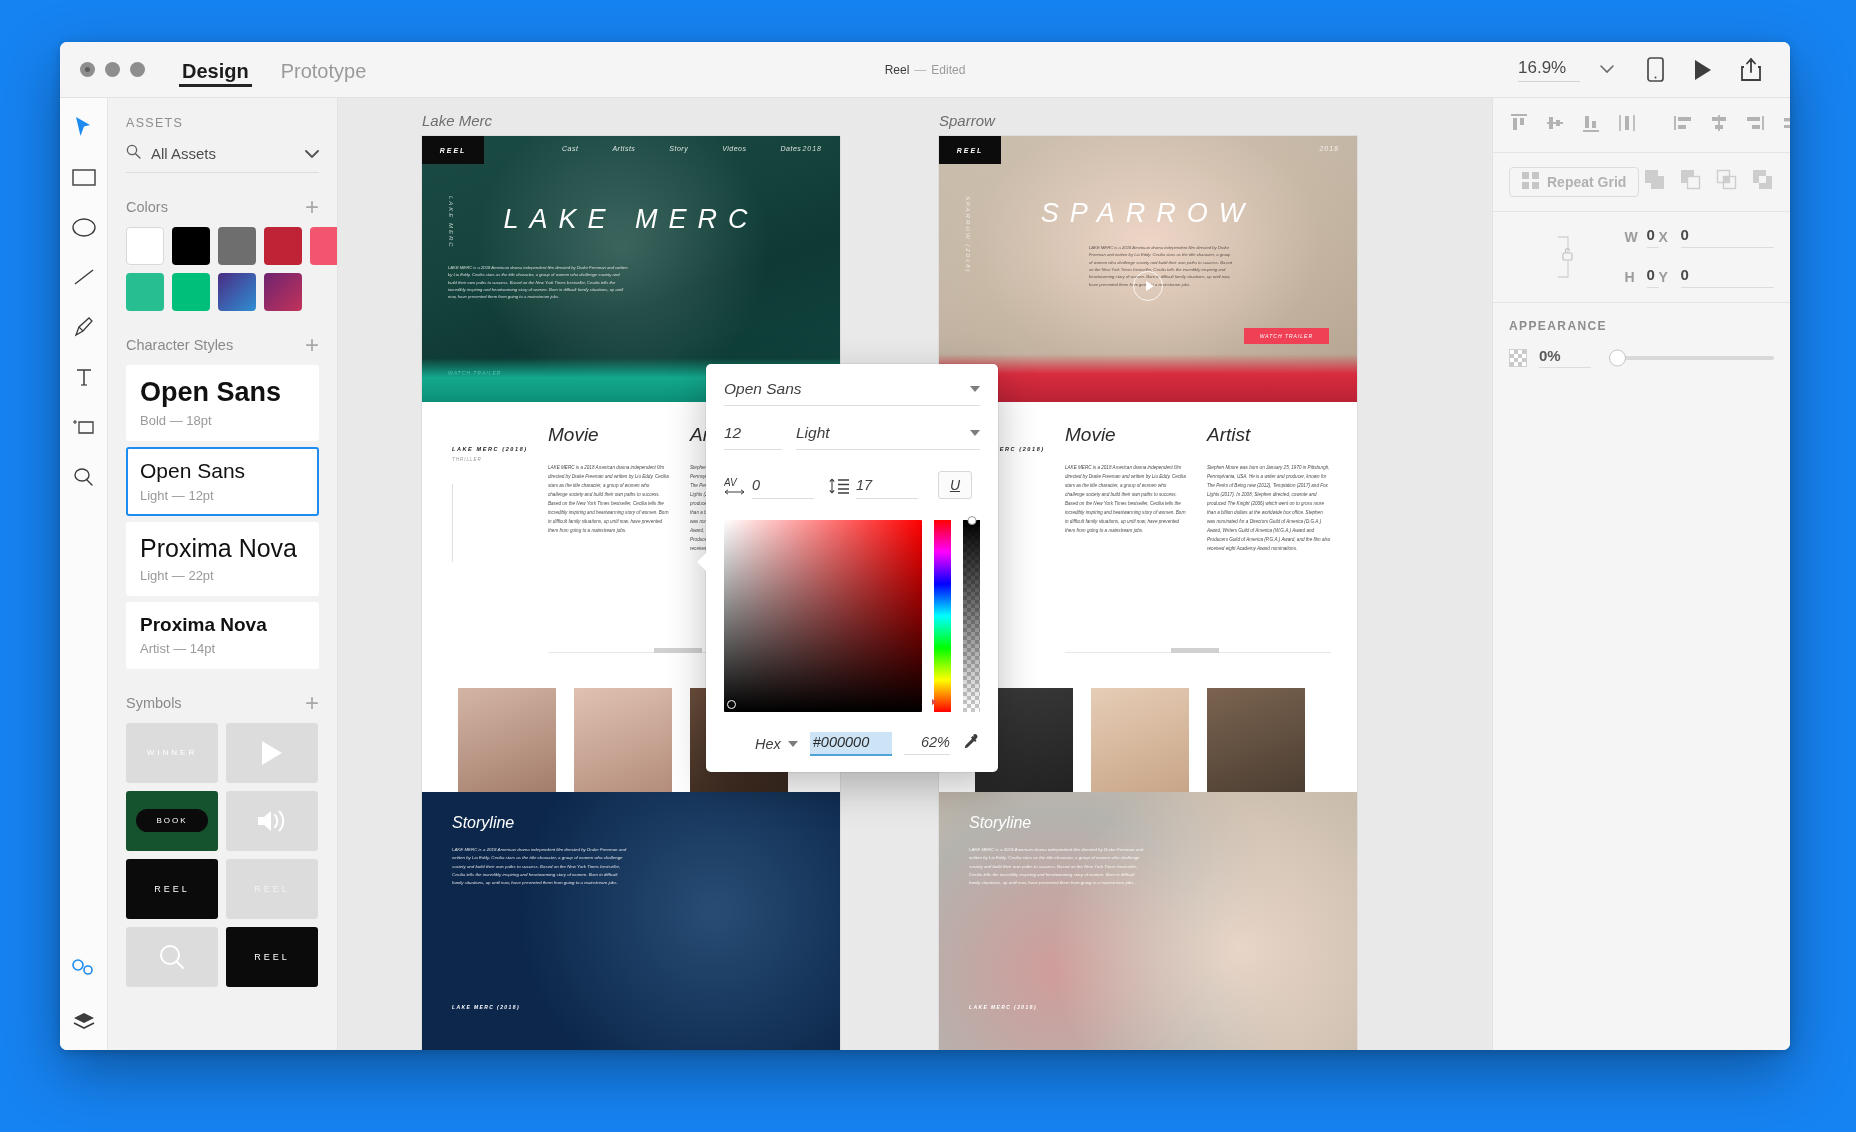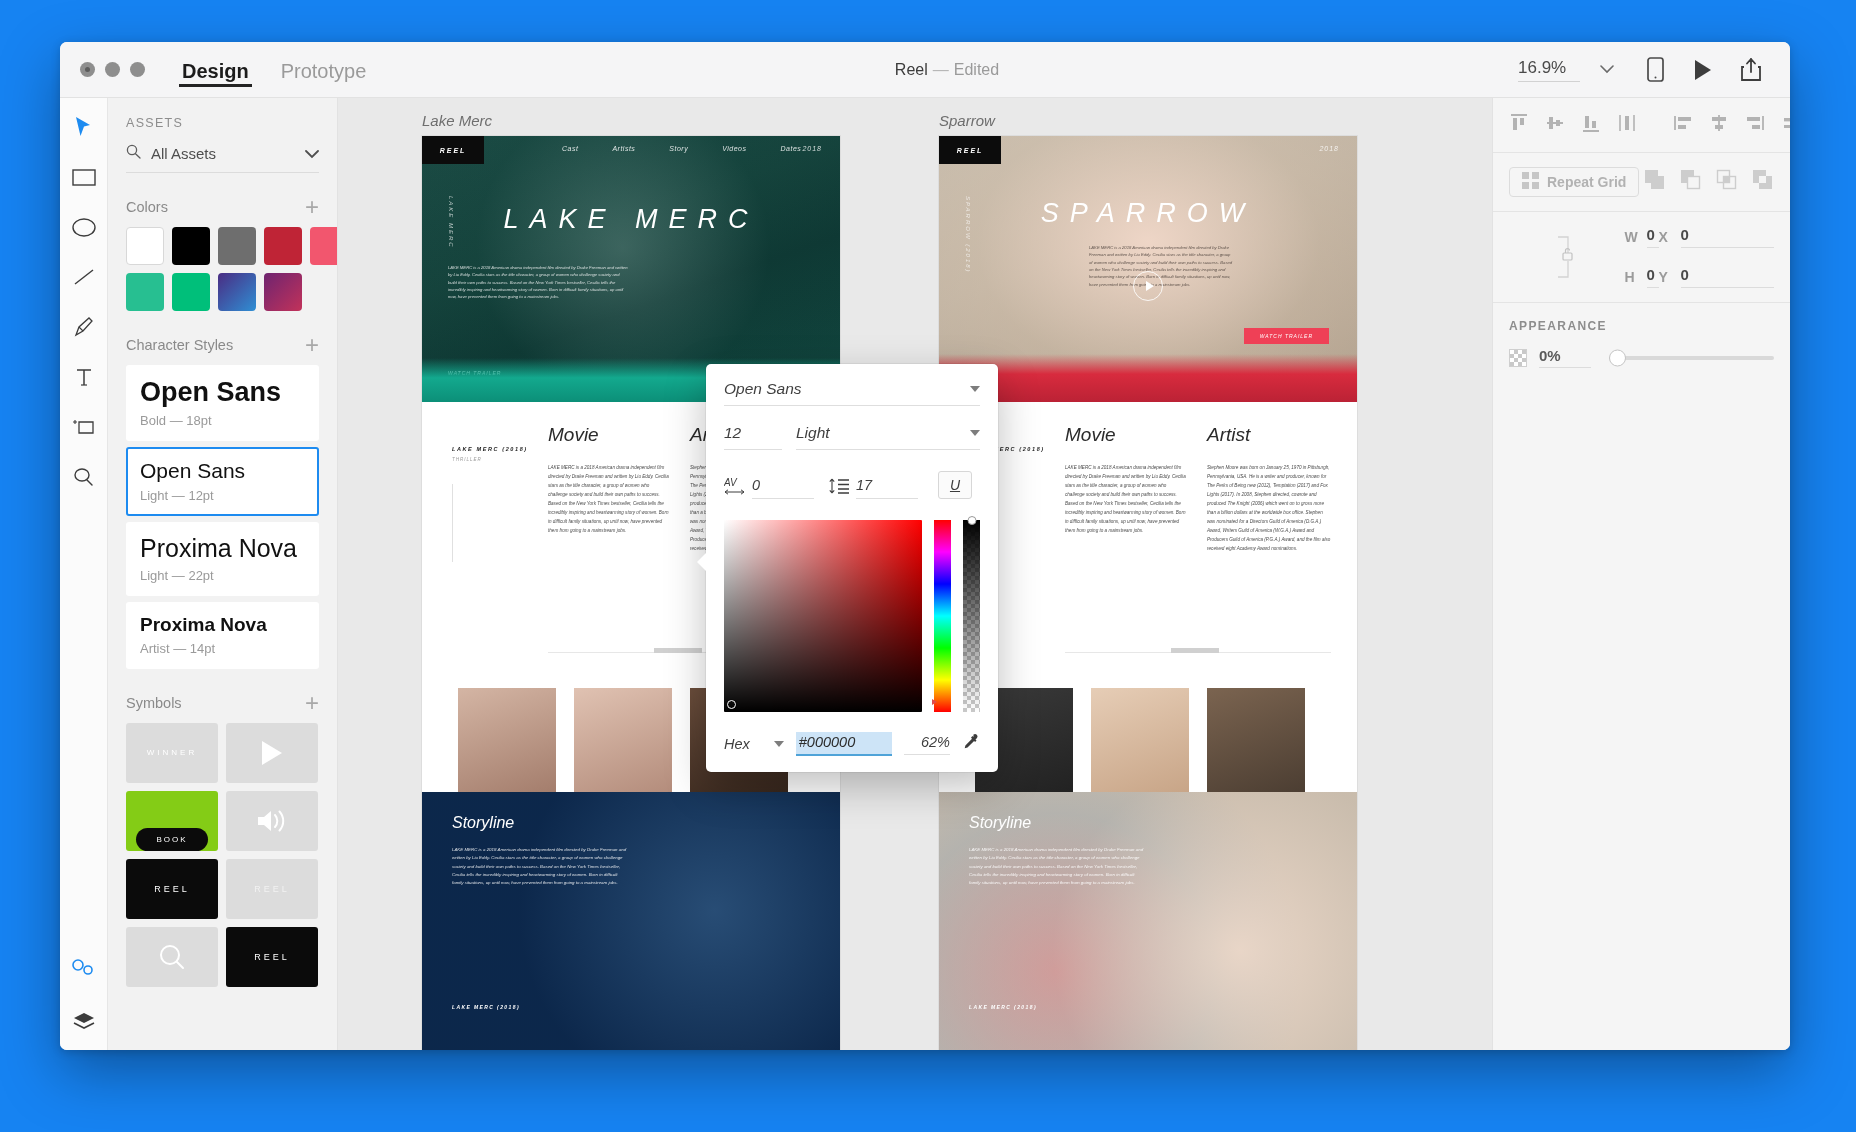--- a/index.html
+++ b/index.html
@@ -46,21 +46,21 @@
     position: relative; cursor: default; line-height: 1;
     align-self: flex-end;
   }
   .mode-tab.active { color: #1c1c1c; font-weight: 600; }
   .mode-tab.active::after {
     content:""; position:absolute; left:0; right:0; bottom: 8px;
     height:3px; background:#242424;
   }
   #doc-title {
     position: absolute; left: 50%; transform: translateX(-50%);
-    font-size: 16px; color: #3b3b3b; white-space: nowrap; margin-left: 22px;
+    font-size: 12px; color: #3b3b3b; white-space: nowrap;
   }
   #doc-title .sep { color: #b5b5b5; margin: 0 5px; }
   #doc-title .edited { color: #9a9a9a; }
   #title-right {
     margin-left: auto; display: flex; align-items: center; gap: 22px;
     margin-right: 26px;
   }
   .zoom-box { display:flex; align-items:center; gap:14px; }
   .zoom-val {
     font-size: 17px; color: #4a4a4a;
@@ -116,21 +116,21 @@
   .style-card.selected { border: 2px solid #1d8bf0; padding: 10px 12px 11px 12px; }
   .style-name { color: #111; line-height: 1.15; }
   .style-meta { font-size: 13px; color: #9a9a9a; margin-top: 5px; }
 
   .sym-grid { display: grid; grid-template-columns: repeat(2, 92px); gap: 8px; margin-top: 4px; }
   .sym {
     height: 60px; background: #dcdcdc; border-radius: 3px;
     display:flex; align-items:center; justify-content:center; overflow:hidden;
   }
   .sym.dark { background: #0b0b0b; }
-  .sym.light { background: #84cc16; align-items: flex-end; }
+  .sym.light { background: #14532d; }
   .sym-txt { font-size: 9px; letter-spacing: 3px; color: #fff; }
 
   
   #canvas {
     flex: 1; background: #e9e9e9; position: relative; overflow: hidden;
     min-width: 0;
     font-style: italic;
   }
   .artboard-label { position: absolute; font-size: 15px; color: #6e6e6e; }
   .artboard { position: absolute; background: #fff; overflow: hidden; box-shadow: 0 0 0 1px rgba(0,0,0,.05); }
@@ -268,21 +268,21 @@
     width: 17px; position:relative;
     background-image: linear-gradient(to bottom, #000, rgba(0,0,0,0)),
       linear-gradient(45deg,#c9c9c9 25%,transparent 25%,transparent 75%,#c9c9c9 75%),
       linear-gradient(45deg,#c9c9c9 25%,transparent 25%,transparent 75%,#c9c9c9 75%);
     background-size: 100% 100%, 8px 8px, 8px 8px;
     background-position: 0 0, 0 0, 4px 4px;
     background-color: #fff;
   }
   .alpha .mk { position:absolute; left:50%; top: -4px; transform:translateX(-50%); width:9px;height:9px;border-radius:50%;background:#fff;border:1px solid #9a9a9a;}
   .hex-row { display:flex; align-items:center; gap: 12px; margin-top: 20px; }
-  .hex-label { font-size: 14.5px; color:#3f3f3f; display:flex; align-items:center; gap:24px; }
+  .hex-label { font-size: 14.5px; color:#3f3f3f; display:flex; align-items:center; gap:7px;margin-left:31px; }
   .hex-val {
     flex:1; font-size: 14.5px; color:#2c2c2c; background:#cde4f7;
     border-bottom: 2px solid #4fa3d8; padding: 2px 3px 4px 3px;
   }
   .alpha-val { font-size: 14.5px; color:#3f3f3f; border-bottom:1px solid #dedede; padding-bottom:4px; width:46px; text-align:right;}
 </style>
 </head>
 <body>
 
 <div id="desktop"></div>

